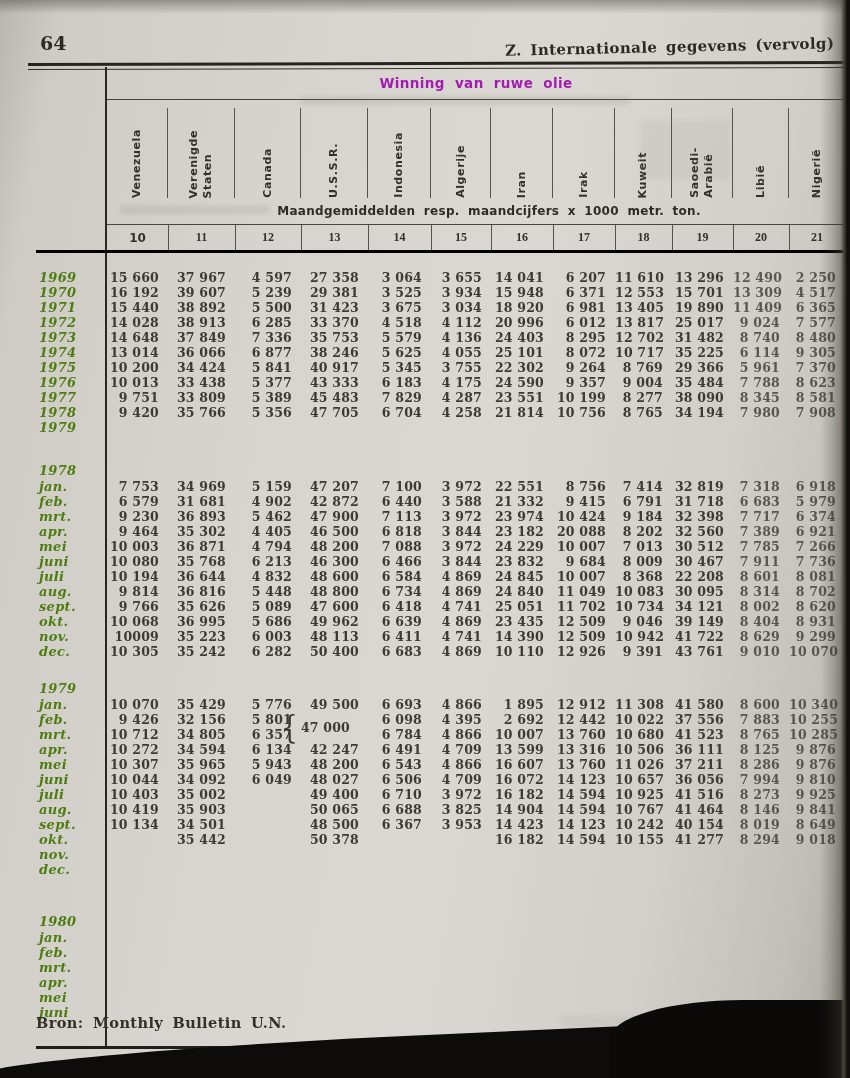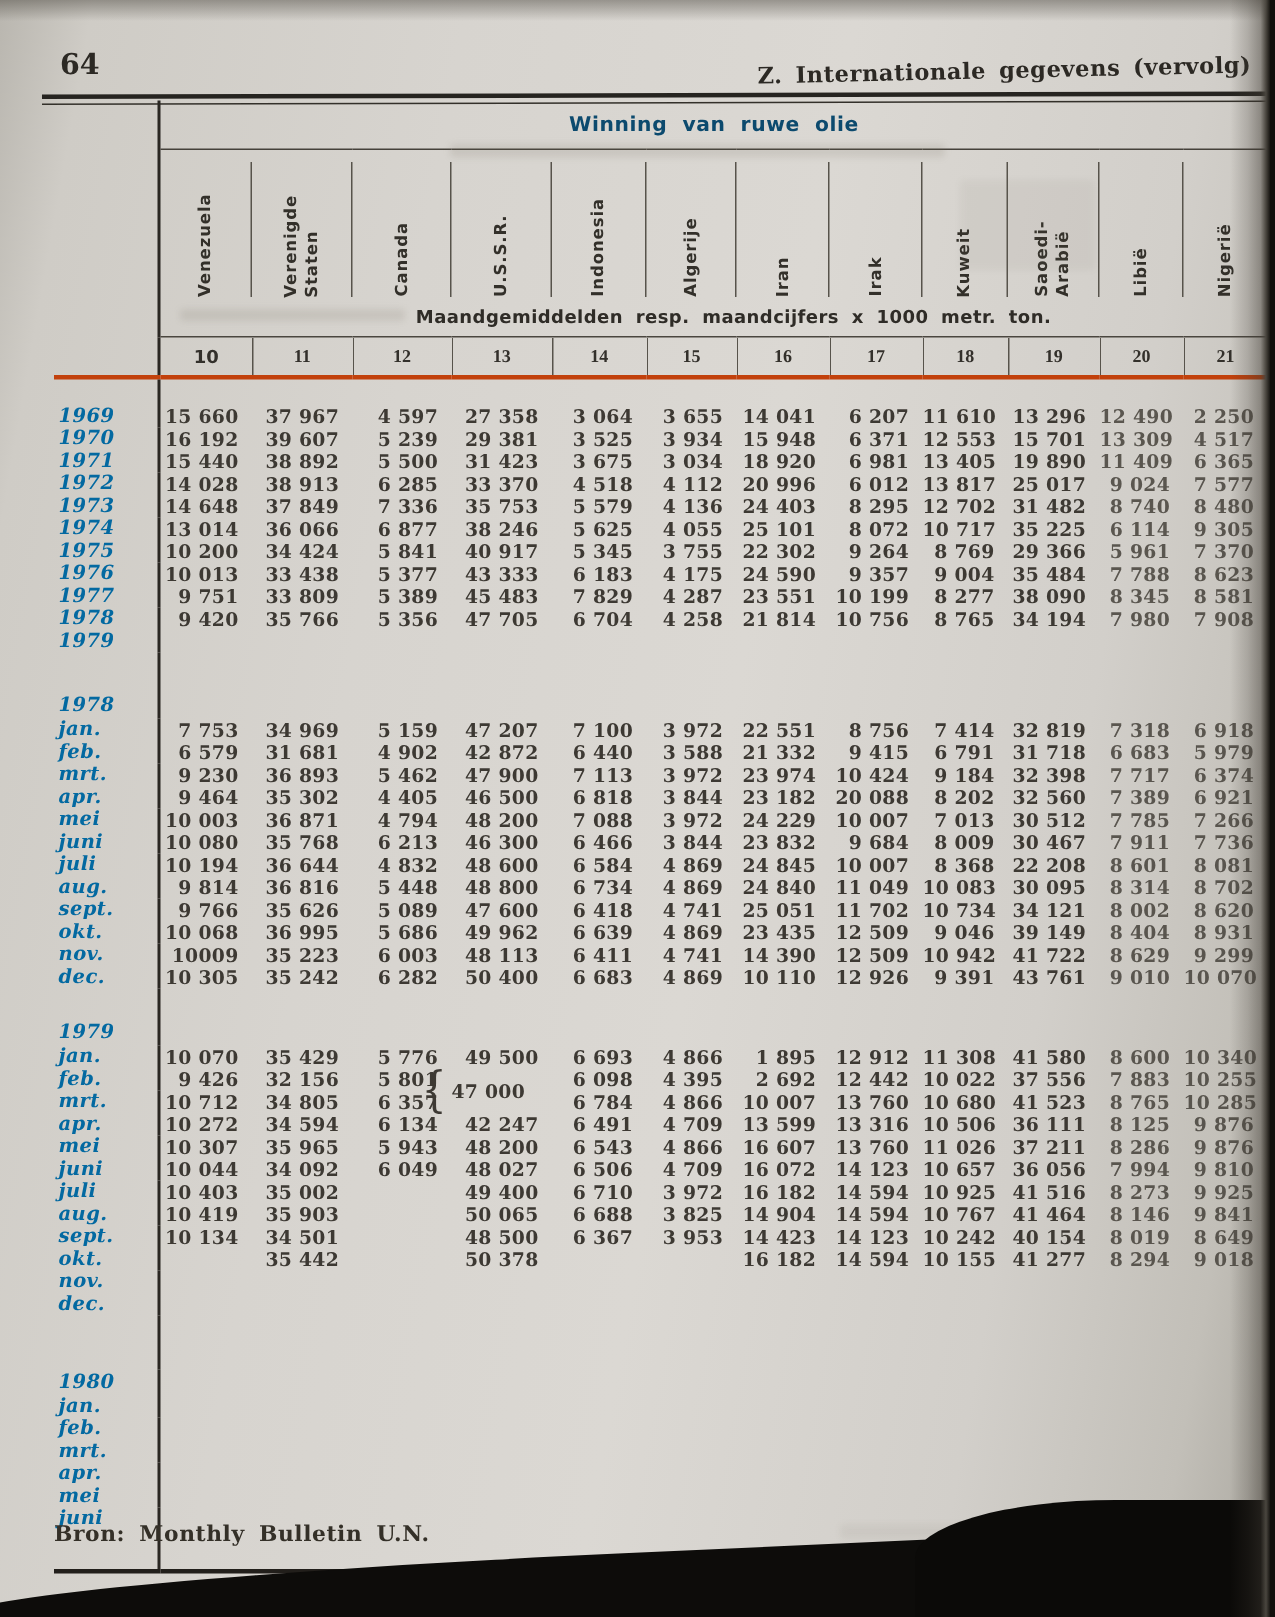--- a/index.html
+++ b/index.html
@@ -17,38 +17,38 @@
   .phr{position:absolute;right:16px;top:8px;font:bold 15px "DejaVu Serif",serif;color:#2c2924;
     letter-spacing:.4px;word-spacing:3px;transform:rotate(-1.3deg);}
   .double-rule{position:absolute;top:62px;left:28px;width:818px;height:3px;
     border-top:3px solid #262420;border-bottom:1px solid #33302a;transform:rotate(-.15deg);}
   
   table{border-collapse:collapse;table-layout:fixed;position:absolute;top:67px;left:36px;width:809px;}
   td{padding:0;vertical-align:middle;overflow:visible;white-space:nowrap;}
   .vl{border-left:2px solid #2a2722;}
   .titlerow td{height:32px;}
   .titlecell{border-bottom:1px solid #45413a;text-align:center;
-    font:bold 13.5px "DejaVu Sans",sans-serif;color:#0c4a6e;letter-spacing:.4px;word-spacing:5px;}
+    font:bold 13.5px "DejaVu Sans",sans-serif;color:#a21caf;letter-spacing:.4px;word-spacing:5px;}
   .hrow td{height:98px;vertical-align:bottom;}
   .vwrap{height:90px;display:flex;flex-direction:column;justify-content:flex-end;align-items:center;}
   .hsep .vwrap{border-left:1px solid #57534b;margin-left:-1px;}
   .vert{writing-mode:vertical-rl;transform:rotate(180deg);white-space:pre-line;
     font:bold 11px "DejaVu Sans",sans-serif;color:#33302a;letter-spacing:.6px;line-height:1.3;padding-bottom:2px;}
   .unitrow td{height:26px;padding-left:26px;}
   .unitcell{text-align:center;font:bold 12px "DejaVu Sans",sans-serif;color:#2f2c27;
     letter-spacing:.3px;word-spacing:4px;}
   .numrow td{height:25px;}
   .numrow .nc{border-top:1px solid #4a463f;text-align:center;
     font:bold 12px "DejaVu Sans",sans-serif;color:#33302b;}
   .numrow .nsep{box-shadow:inset 1px 0 0 #57534b;font-family:Liberation Serif, serif;}
-  .heavy{border-bottom:3px solid #c2410c;}
+  .heavy{border-bottom:3px solid #000000;}
   .endrow td{height:26px;border-bottom:3px solid #221f1b;}
   
   .dc{text-align:right;padding-right:9px;font:bold 12.5px "DejaVu Serif",serif;color:#3d3933;letter-spacing:.2px;}
-  .rl{font:bold italic 13px "DejaVu Serif",serif;color:#0369a1;padding-left:3px;letter-spacing:.3px;}
+  .rl{font:bold italic 13px "DejaVu Serif",serif;color:#4d7c0f;padding-left:3px;letter-spacing:.3px;}
   .yr td{height:14px;}
   .mo td{height:15px;}
   .shr td{height:17px;}
   .gap0 td{height:17px;} .gap1 td{height:27px;} .gap2 td{height:21px;} .gap3 td{height:36px;}
   td.merged{vertical-align:middle;}
   .mwrap{display:flex;align-items:center;justify-content:flex-end;padding-right:9px;gap:3px;}
   .brace{font:300 26px "DejaVu Serif",serif;color:#3d3933;transform:scaleY(1.25);line-height:0;}
   
   .mo .dc:nth-last-child(-n+2),.yr .dc:nth-last-child(-n+2){color:#4a463f;opacity:.88;}
   

